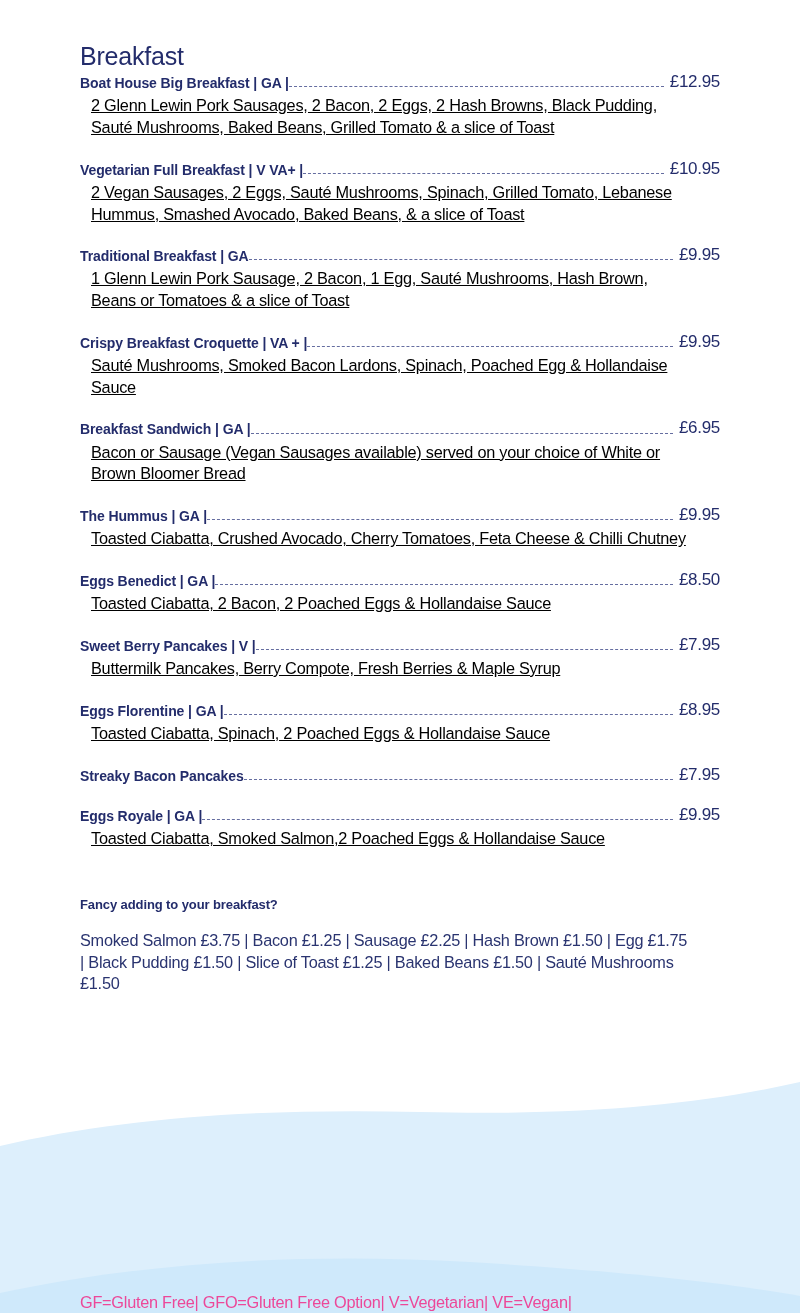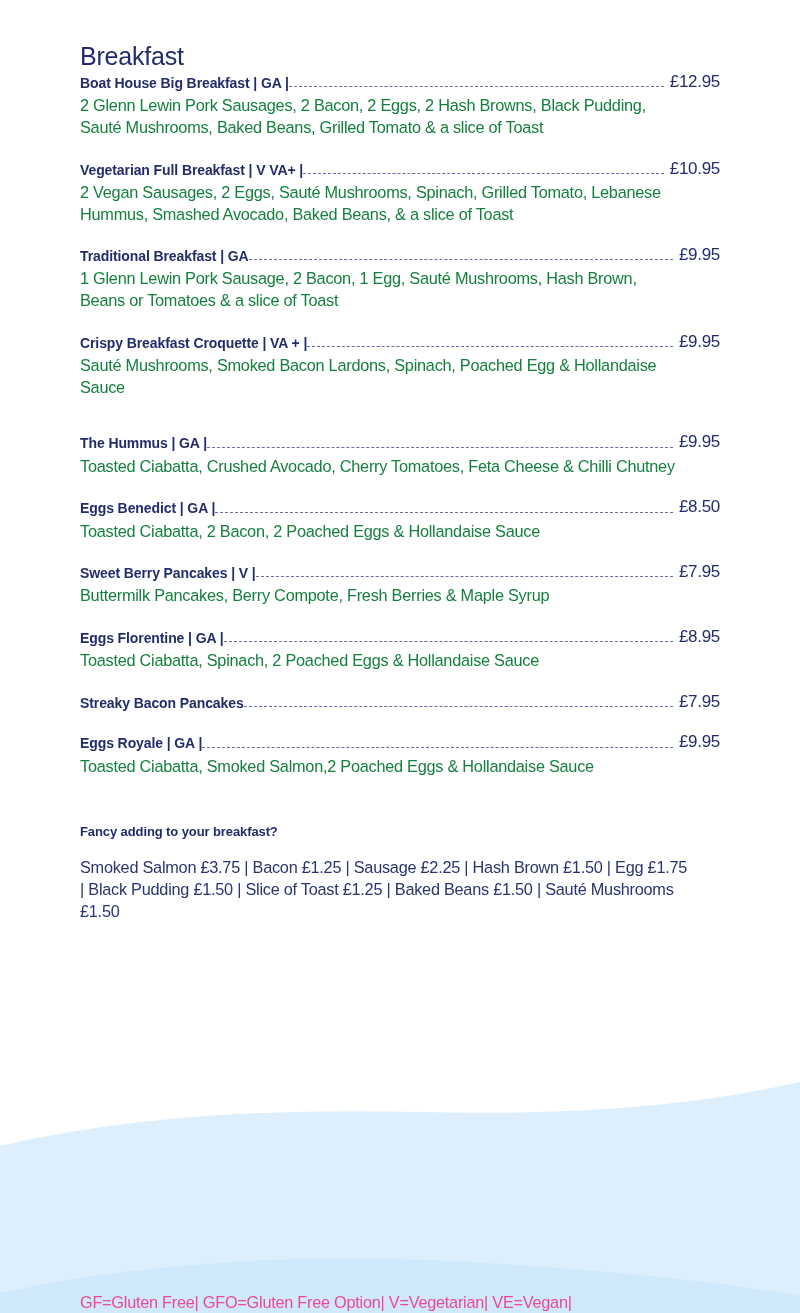--- a/index.html
+++ b/index.html
@@ -92,23 +92,24 @@
     color: #232c6b;
     flex: 0 0 auto;
     padding-left: 6px;
     text-align: center;
   }
   .item-desc {
     font-size: 16.3px;
     font-weight: 400;
     line-height: 1.33;
     letter-spacing: -0.25px;
-    color: #15803d;
-    margin: 2px 0 0 0;
+    color: #000000;
+    margin: 2px 0 0 11px;
     max-width: 600px;
+    text-decoration: underline;
   }
 
   .spacer-sm { height: 14px; }
 
   
   #extras-block { margin-top: 28px; }
   .extras-title {
     font-size: 13px;
     font-weight: bold;
     letter-spacing: -0.1px;
@@ -180,20 +181,28 @@
       <li class="spacer-sm"></li>
       <li class="menu-item">
         <div class="item-head">
           <span class="item-name">Crispy Breakfast Croquette | VA + |</span>
           <span class="leader"></span>
           <span class="item-price">£9.95</span>
         </div>
         <p class="item-desc">Sauté Mushrooms, Smoked Bacon Lardons, Spinach, Poached Egg &amp; Hollandaise Sauce</p>
       </li>
       <li class="spacer-sm"></li>
+      <li class="menu-item">
+        <div class="item-head">
+          <span class="item-name">Breakfast Sandwich | GA |</span>
+          <span class="leader"></span>
+          <span class="item-price">£6.95</span>
+        </div>
+        <p class="item-desc">Bacon or Sausage (Vegan Sausages available) served on your choice of White or Brown Bloomer Bread</p>
+      </li>
       <li class="spacer-sm"></li>
       <li class="menu-item">
         <div class="item-head">
           <span class="item-name">The Hummus | GA |</span>
           <span class="leader"></span>
           <span class="item-price">£9.95</span>
         </div>
         <p class="item-desc">Toasted Ciabatta, Crushed Avocado, Cherry Tomatoes, Feta Cheese &amp; Chilli Chutney</p>
       </li>
       <li class="spacer-sm"></li>

